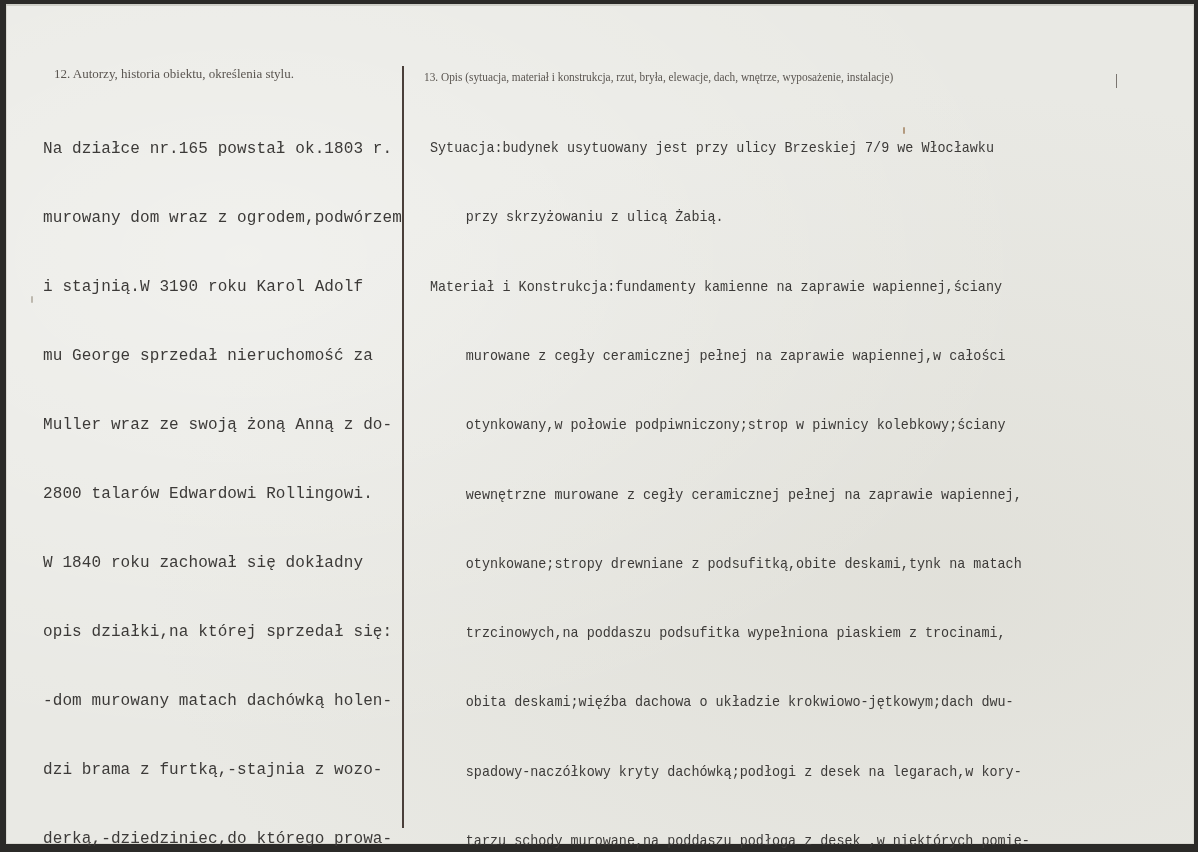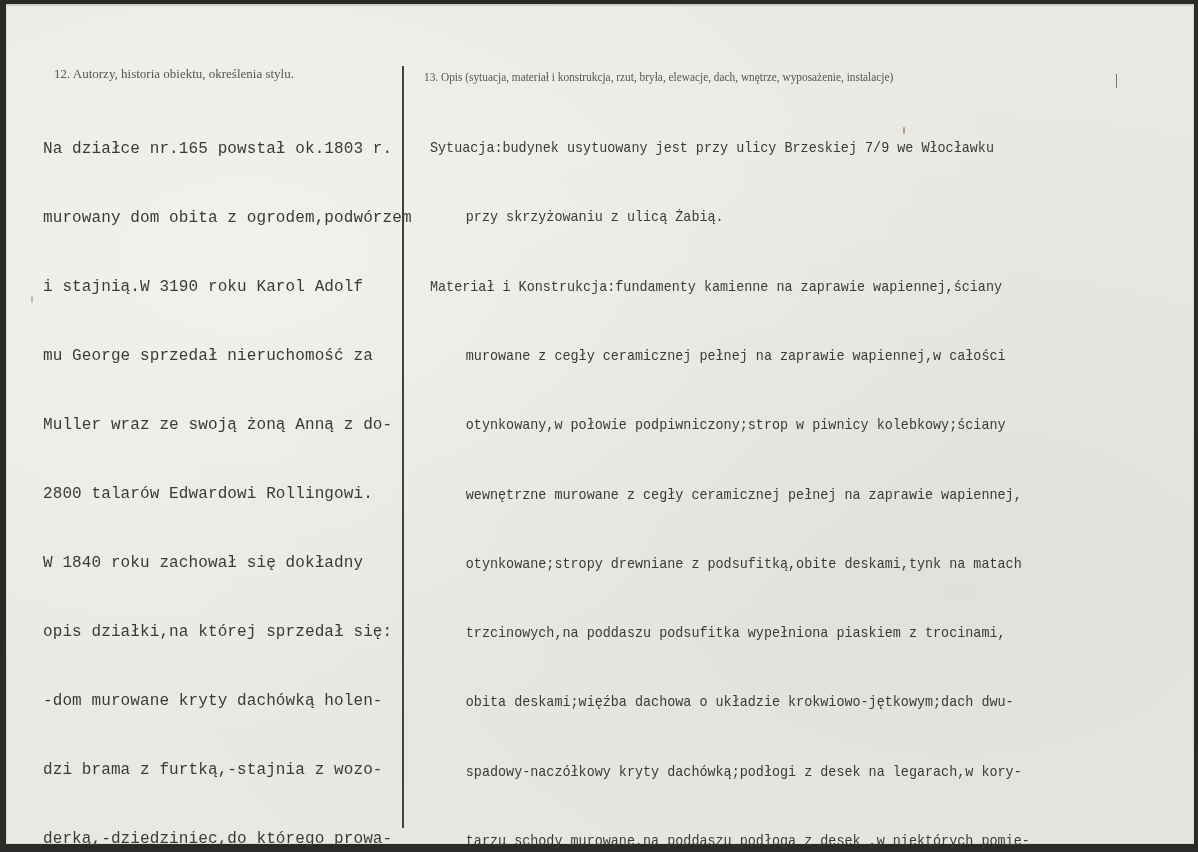--- a/index.html
+++ b/index.html
@@ -110,28 +110,28 @@
 
 <div class="sheet">
   <div class="top-rule"></div>
 
   <div class="col-header left-header">12. Autorzy, historia obiektu, określenia stylu.</div>
 
   <div class="divider"></div>
 
   <div class="typed left-body">
     <div class="left-line">Na działce nr.165 powstał ok.1803 r.</div>
-    <div class="left-line">murowany dom obita z ogrodem,podwórzem</div>
+    <div class="left-line">murowany dom wraz z ogrodem,podwórzem</div>
     <div class="left-line">i stajnią.W 3190 roku Karol Adolf</div>
     <div class="left-line">mu George sprzedał nieruchomość za</div>
     <div class="left-line">Muller wraz ze swoją żoną Anną z do-</div>
     <div class="left-line">2800 talarów Edwardowi Rollingowi.</div>
     <div class="left-line">W 1840 roku zachował się dokładny</div>
     <div class="left-line">opis działki,na której sprzedał się:</div>
-    <div class="left-line">-dom murowane kryty dachówką holen-</div>
+    <div class="left-line">-dom murowany matach dachówką holen-</div>
     <div class="left-line">dzi brama z furtką,-stajnia z wozo-</div>
     <div class="left-line">derką,-dziedziniec,do którego prowa-</div>
     
     
     
     
     
     
     
     

